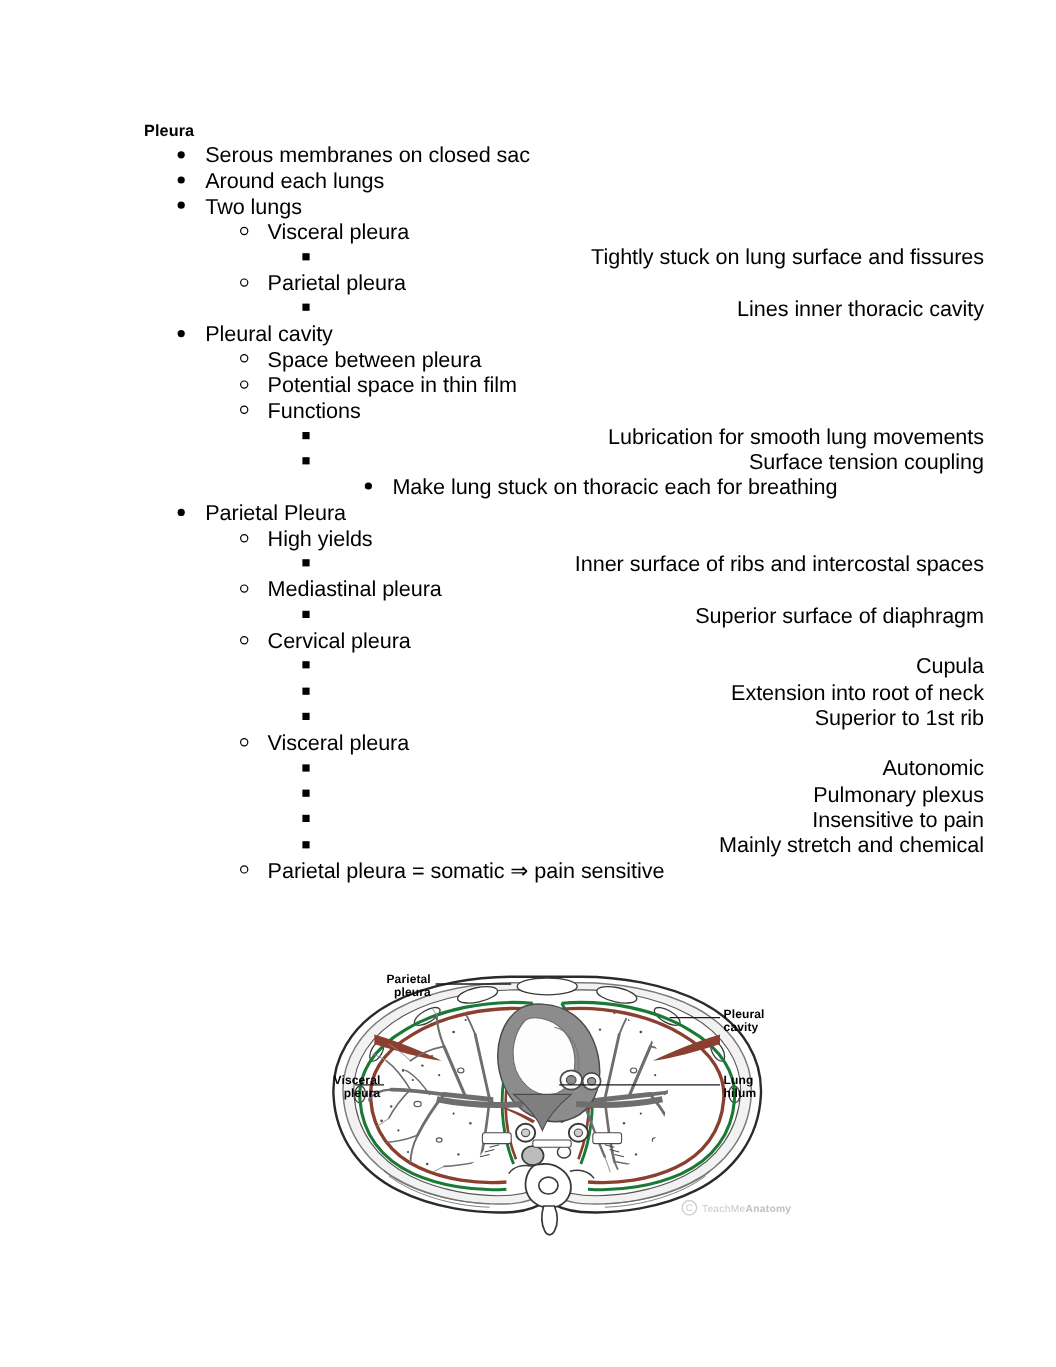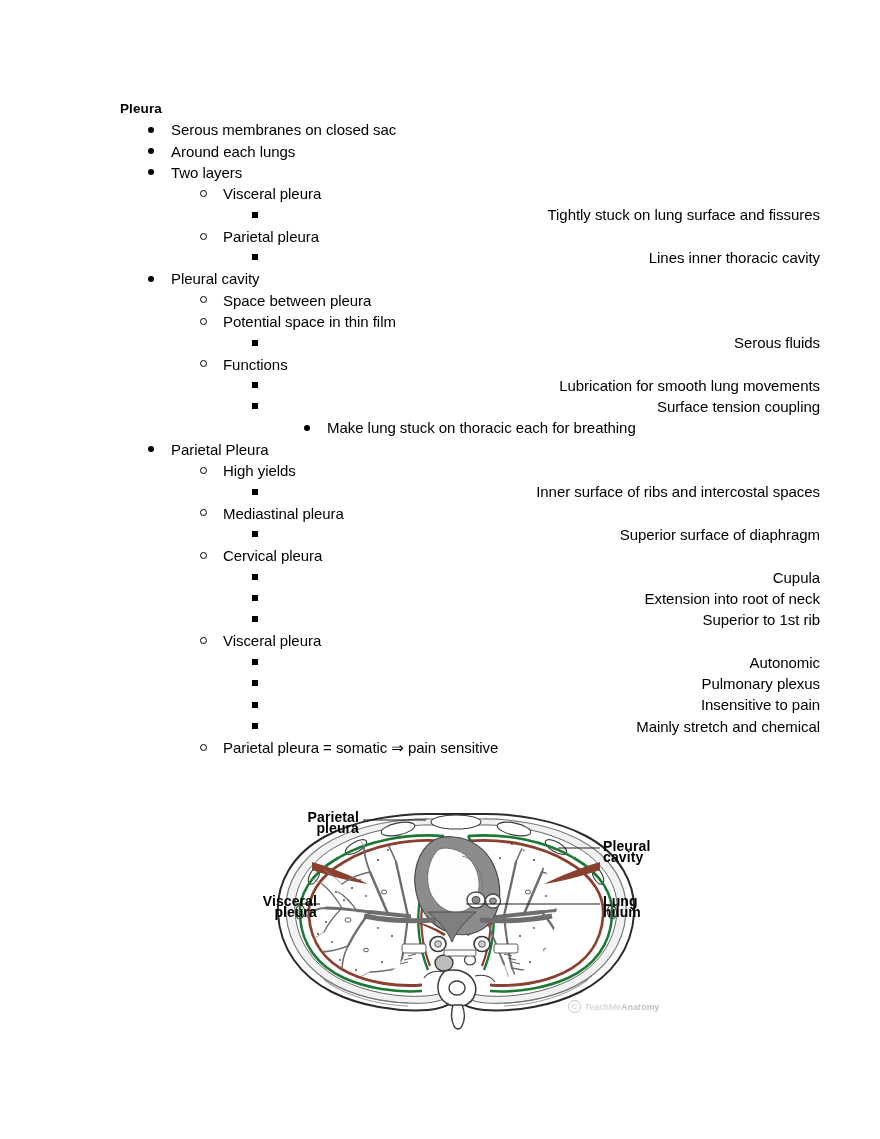--- a/index.html
+++ b/index.html
@@ -41,21 +41,21 @@
   }
 
   ul.outline {
     list-style: none;
     margin: 0;
     padding: 0;
   }
 
   ul.outline li.row {
     position: relative;
-    font-size: 15px;
+    font-size: 18px;
     line-height: 21.3px;
     white-space: nowrap;
     letter-spacing: -0.05px;
   }
 
   
   li.lvl1 { padding-left: 51px; }
   li.lvl2 { padding-left: 103px; }
   li.lvl3 { padding-left: 155px; text-align: right; }
   li.lvl4 { padding-left: 207px; }
@@ -107,21 +107,21 @@
     position: absolute;
     left: 232px;
     top: 800px;
     width: 430px;
     height: 232px;
   }
   .figure svg { display: block; }
 
   .fig-label {
     position: absolute;
-    font-size: 14px;
+    font-size: 10px;
     font-weight: bold;
     line-height: 10.6px;
     color: #000;
     letter-spacing: 0.1px;
   }
 
   .lbl-parietal { left: 51px;  top: 12px;  width: 60px; text-align: right; }
   .lbl-visceral { left: 9px;   top: 96px;  width: 60px; text-align: right; }
   .lbl-pleural  { left: 355px; top: 41px;  width: 64px; text-align: left; }
   .lbl-hilum    { left: 355px; top: 96px;  width: 64px; text-align: left; }
@@ -154,29 +154,28 @@
 
 <div class="page">
 
   <div class="doc-body">
 
     <div class="page-title">Pleura</div>
 
     <ul class="outline" id="outline-list">
         <li class="row lvl1"><span class="marker"><span class="m-disc"></span></span><span>Serous membranes on closed sac</span></li>
         <li class="row lvl1"><span class="marker"><span class="m-disc"></span></span><span>Around each lungs</span></li>
-        <li class="row lvl1"><span class="marker"><span class="m-disc"></span></span><span>Two layers</span></li>
+        <li class="row lvl1"><span class="marker"><span class="m-disc"></span></span><span>Two lungs</span></li>
         <li class="row lvl2"><span class="marker"><span class="m-circle"></span></span><span>Visceral pleura</span></li>
         <li class="row lvl3"><span class="marker"><span class="m-square"></span></span><span>Tightly stuck on lung surface and fissures</span></li>
         <li class="row lvl2"><span class="marker"><span class="m-circle"></span></span><span>Parietal pleura</span></li>
         <li class="row lvl3"><span class="marker"><span class="m-square"></span></span><span>Lines inner thoracic cavity</span></li>
         <li class="row lvl1"><span class="marker"><span class="m-disc"></span></span><span>Pleural cavity</span></li>
         <li class="row lvl2"><span class="marker"><span class="m-circle"></span></span><span>Space between pleura</span></li>
         <li class="row lvl2"><span class="marker"><span class="m-circle"></span></span><span>Potential space in thin film</span></li>
-        <li class="row lvl3"><span class="marker"><span class="m-square"></span></span><span>Serous fluids</span></li>
         <li class="row lvl2"><span class="marker"><span class="m-circle"></span></span><span>Functions</span></li>
         <li class="row lvl3"><span class="marker"><span class="m-square"></span></span><span>Lubrication for smooth lung movements</span></li>
         <li class="row lvl3"><span class="marker"><span class="m-square"></span></span><span>Surface tension coupling</span></li>
         <li class="row lvl4"><span class="marker"><span class="m-disc"></span></span><span>Make lung stuck on thoracic each for breathing</span></li>
         <li class="row lvl1"><span class="marker"><span class="m-disc"></span></span><span>Parietal Pleura</span></li>
         <li class="row lvl2"><span class="marker"><span class="m-circle"></span></span><span>High yields</span></li>
         <li class="row lvl3"><span class="marker"><span class="m-square"></span></span><span>Inner surface of ribs and intercostal spaces</span></li>
         <li class="row lvl2"><span class="marker"><span class="m-circle"></span></span><span>Mediastinal pleura</span></li>
         <li class="row lvl3"><span class="marker"><span class="m-square"></span></span><span>Superior surface of diaphragm</span></li>
         <li class="row lvl2"><span class="marker"><span class="m-circle"></span></span><span>Cervical pleura</span></li>

